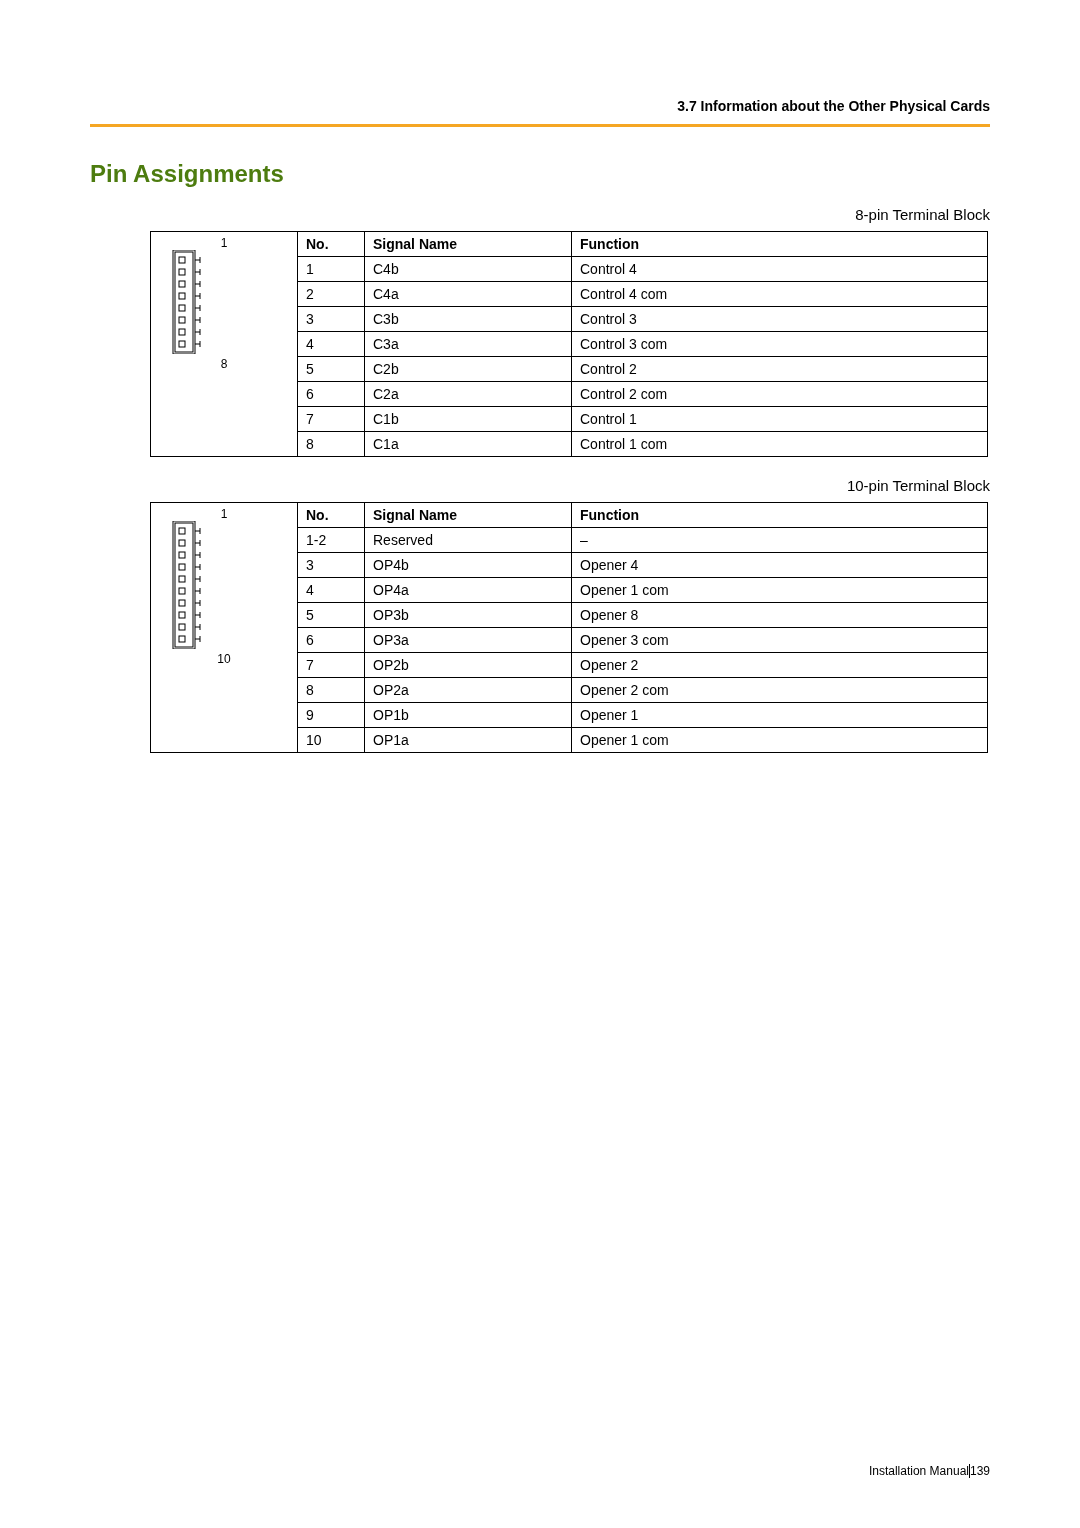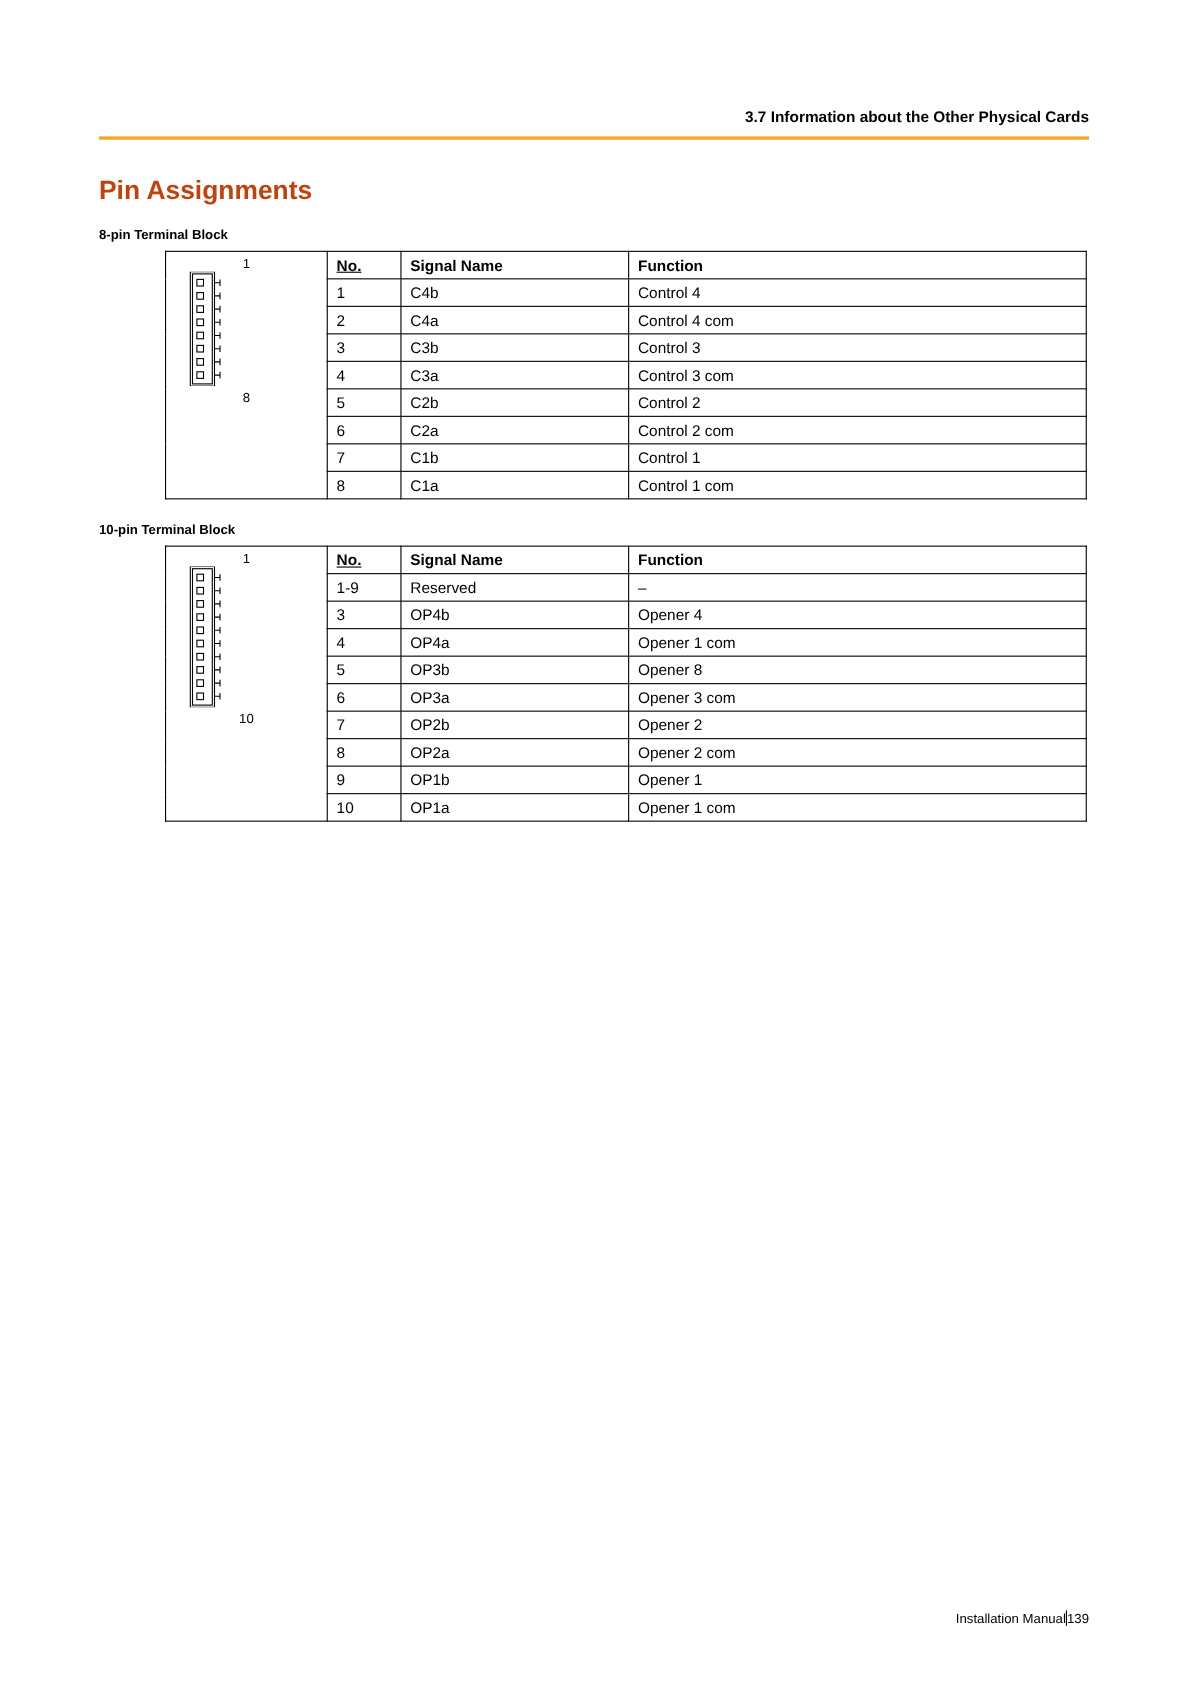--- a/index.html
+++ b/index.html
@@ -28,29 +28,30 @@
       top: 124px;
       left: 90px;
       right: 90px;
       height: 3px;
       background: #f5a623;
     }
     .content {
       margin-top: 60px;
     }
     h1.section-title {
-      color: #c2410c;
+      color: #4d7c0f;
       font-size: 24px;
       font-weight: bold;
       margin: 0 0 18px 0;
     }
     h2.subheading {
-      font-size: 12px;
-      font-weight: bold;
+      font-size: 15px;
+      font-weight: normal;
       margin: 12px 0 8px 0;
+      text-align: right;
     }
     table.pin-table {
       border-collapse: collapse;
       width: 838px;
       margin-left: 60px;
       margin-bottom: 20px;
     }
     table.pin-table th, table.pin-table td {
       border: 1px solid #000;
       padding: 4px 8px;
@@ -60,21 +61,21 @@
     }
     table.pin-table th {
       font-weight: bold;
     }
     .diagram-cell {
       width: 130px;
       text-align: center;
       vertical-align: top;
       padding-top: 18px;
     }
-    .col-no { width: 50px; text-decoration: underline; }
+    .col-no { width: 50px; }
     .col-signal { width: 190px; }
     .footer {
       position: absolute;
       bottom: 50px;
       right: 90px;
       font-size: 12px;
       display: flex;
       align-items: center;
     }
     .footer .divider {
@@ -216,21 +217,21 @@
                 <line x1="41" y1="103" x2="41" y2="109" stroke="#000" stroke-width="1"></line>
                 <rect x="20" y="115" width="6" height="6" fill="none" stroke="#000" stroke-width="1"></rect>
                 <line x1="36" y1="118" x2="41" y2="118" stroke="#000" stroke-width="1"></line>
                 <line x1="41" y1="115" x2="41" y2="121" stroke="#000" stroke-width="1"></line>
               </svg><div class="tb-label-bottom">10</div></td>
             <th class="col-no">No.</th>
             <th class="col-signal">Signal Name</th>
             <th>Function</th>
           </tr>
           <tr>
-            <td>1-9</td>
+            <td>1-2</td>
             <td>Reserved</td>
             <td>–</td>
           </tr>
           <tr>
             <td>3</td>
             <td>OP4b</td>
             <td>Opener 4</td>
           </tr>
           <tr>
             <td>4</td>

